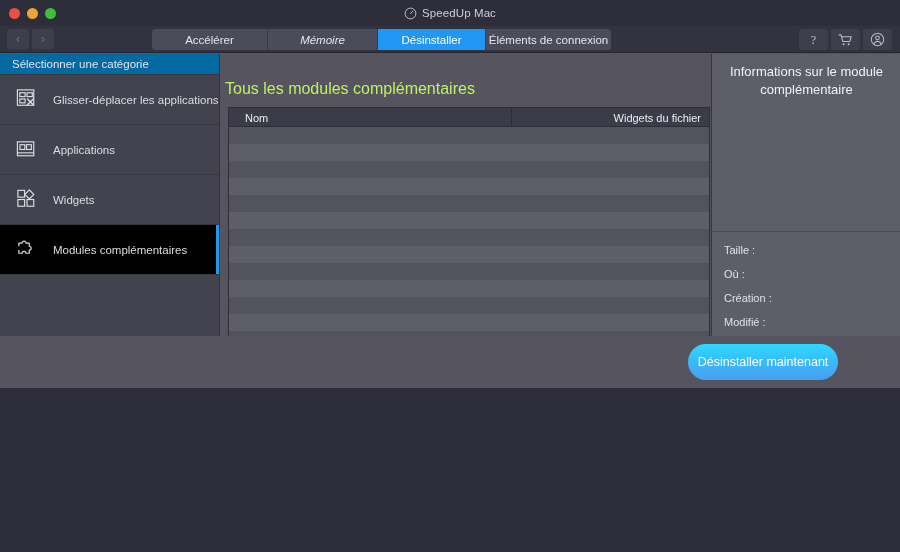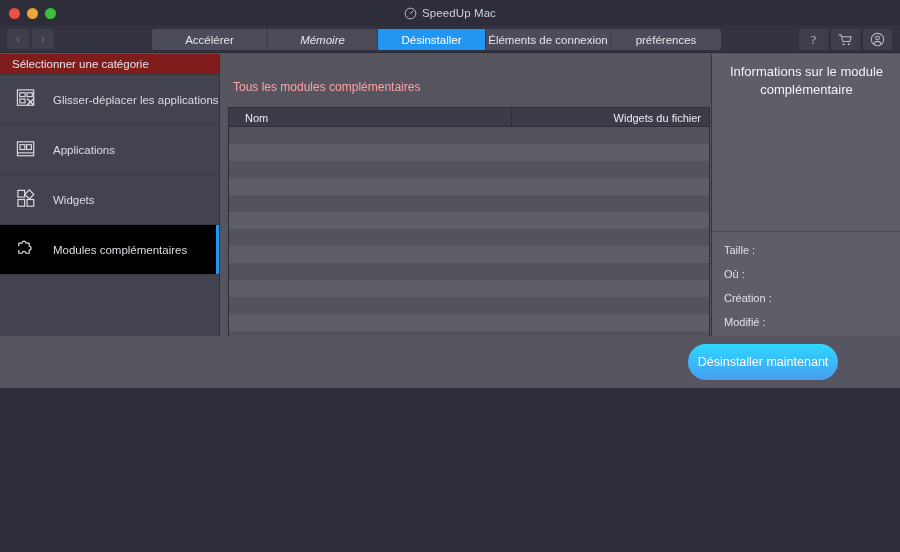--- a/index.html
+++ b/index.html
@@ -148,21 +148,21 @@
   
   .sidebar {
     position: absolute;
     top: 0; left: 0;
     width: 220px; height: 446px;
     background: #43434f;
     border-right: 1px solid #33333f;
   }
   .sidebar-header {
     height: 21px;
-    background: #7f1d1d;
+    background: #0369a1;
     display: flex;
     align-items: center;
     padding-left: 12px;
     color: #e3e3ea;
     font-size: 11.5px;
     border-bottom: 1px solid #383843;
   }
   .side-item {
     position: relative;
     height: 50px;
@@ -194,23 +194,23 @@
 
   
   .main {
     position: absolute;
     top: 0; left: 221px;
     width: 489px; height: 446px;
     background: #55545f;
   }
   .main-title {
     position: absolute;
-    top: 26px; left: 12px;
-    font-size: 12px;
-    color: #fca5a5;
+    top: 26px; left: 4px;
+    font-size: 16px;
+    color: #bef264;
   }
   .table-wrap {
     position: absolute;
     top: 53px; left: 7px;
     width: 482px; height: 387px;
     border: 1px solid #2e2e3a;
     background: #14532d;
     overflow: hidden;
   }
   .thead {
@@ -324,21 +324,20 @@
     <div class="navbtns">
       <div class="navbtn">‹</div>
       <div class="navbtn">›</div>
     </div>
 
     <div class="segmented">
       <div class="seg seg-w1">Accélérer</div>
       <div class="seg seg-w2">Mémoire</div>
       <div class="seg seg-w3 active">Désinstaller</div>
       <div class="seg seg-w4">Éléments de connexion</div>
-      <div class="seg seg-w5">préférences</div>
     </div>
 
     <div class="toolbar-right">
       <div class="tbtn">
         <span class="qmark">?</span>
       </div>
       <div class="tbtn">
         <span>
           <svg width="15" height="14" viewBox="0 0 16 15">
             <path d="M1 2h2.2l2 7.2h7.3l1.6-5.2H4.4" fill="none" stroke="#b9b9c8" stroke-width="1.15" stroke-linejoin="round" stroke-linecap="round"></path>

